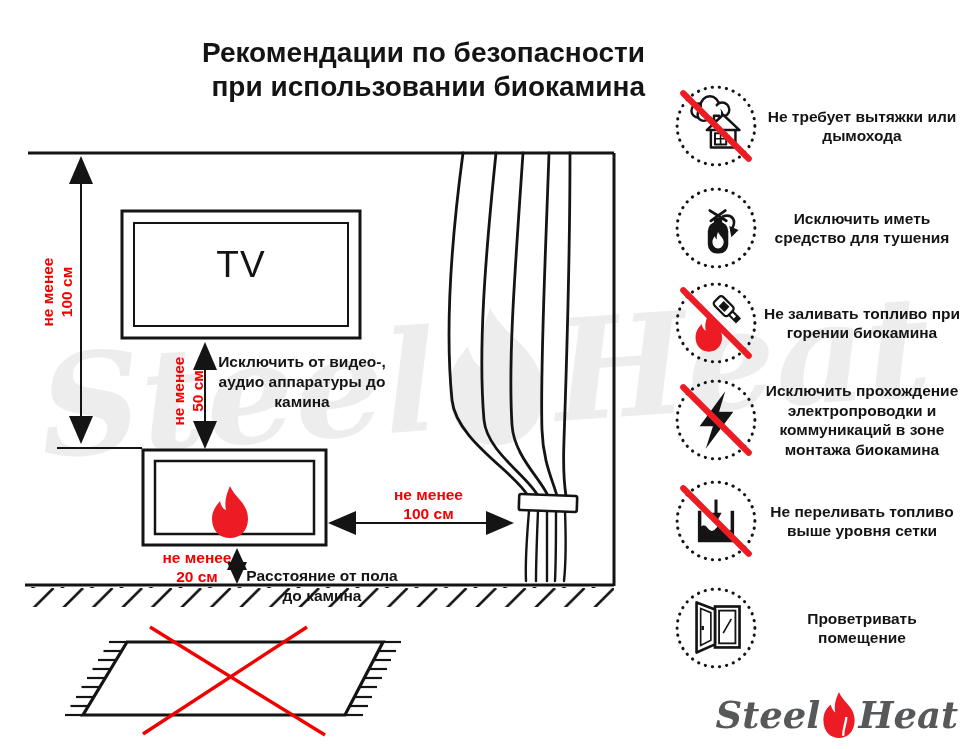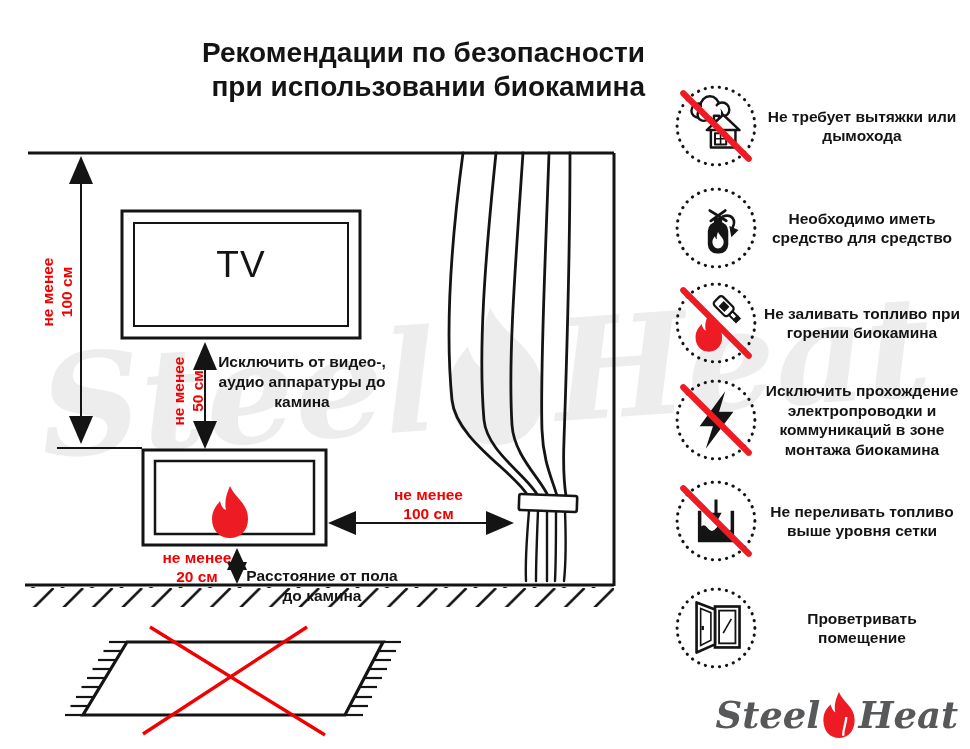--- a/index.html
+++ b/index.html
@@ -187,21 +187,21 @@
     <g>
       <path d="M37,26 L53,36" stroke="#141414" stroke-width="2.8" stroke-linecap="round" fill="none"></path>
       <path d="M52,26 L38,36" stroke="#141414" stroke-width="2.8" stroke-linecap="round" fill="none"></path>
       <path d="M49,32 C59,28 63,36 59,43" stroke="#141414" stroke-width="2.6" fill="none"></path>
       <path d="M56,41 L65,45 L58,52 Z" fill="#141414"></path>
       <rect x="41" y="33" width="8" height="6" fill="#141414"></rect>
       <rect x="35" y="37" width="20" height="31" rx="9" fill="#141414"></rect>
       <path d="M45,47 c2,4 5.5,6 5.5,9.5 c0,4 -2.8,6.5 -5.5,6.5 c-2.7,0 -5.5,-2.5 -5.5,-6.5 c0,-2.5 1.2,-4 2.4,-5.5 c0.4,1.6 1,2.6 2,3 c-0.6,-2.6 0.2,-4.6 1.1,-7 z" fill="#fff"></path>
     </g>
   </svg>
-  <div class="rule-text">Необходимо иметь средство для средство</div>
+  <div class="rule-text">Исключить иметь средство для тушения</div>
 </div>
 
 <div class="abs overlay rule r3">
   <svg viewBox="0 0 86 86">
     <circle class="dotc" cx="43" cy="43" r="38"></circle>
     <g transform="rotate(135 53 29)">
       <rect x="49.5" y="12" width="7" height="4" fill="#141414"></rect>
       <rect x="50.5" y="16" width="5" height="7" fill="#fff" stroke="#141414" stroke-width="2"></rect>
       <rect x="47" y="23" width="12" height="19" rx="3" fill="#fff" stroke="#141414" stroke-width="2.2"></rect>
       <rect x="49.5" y="28" width="7" height="8" fill="#141414"></rect>

